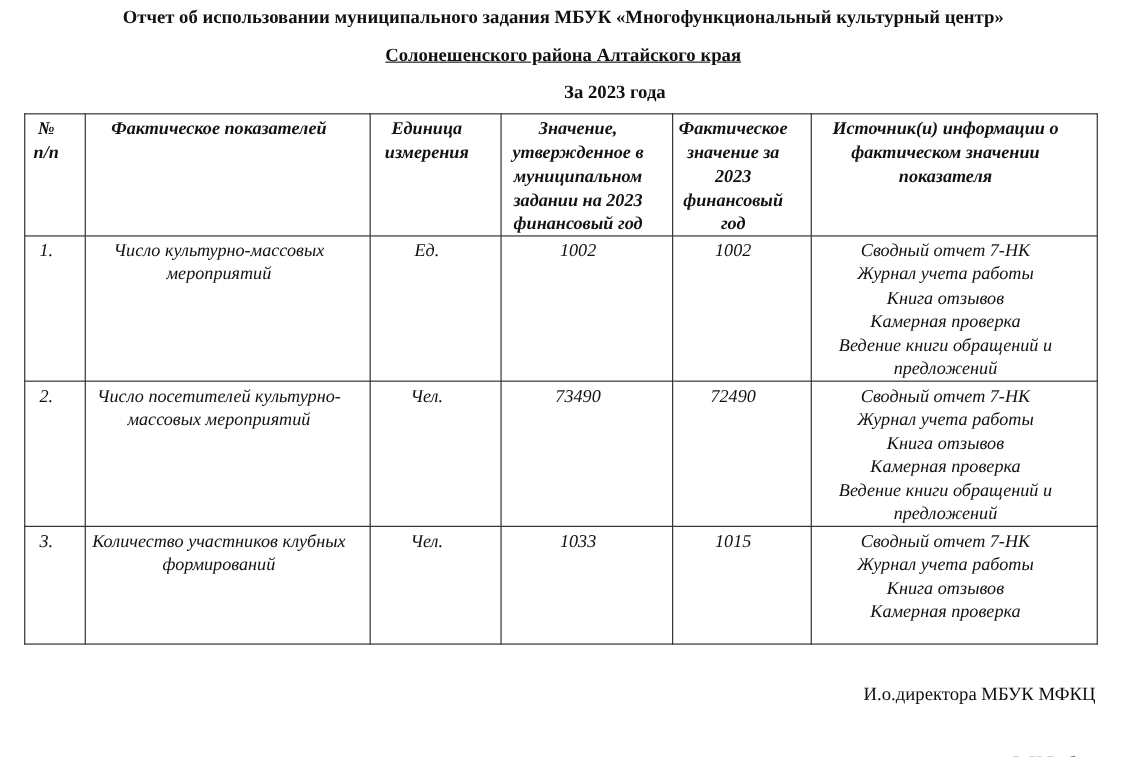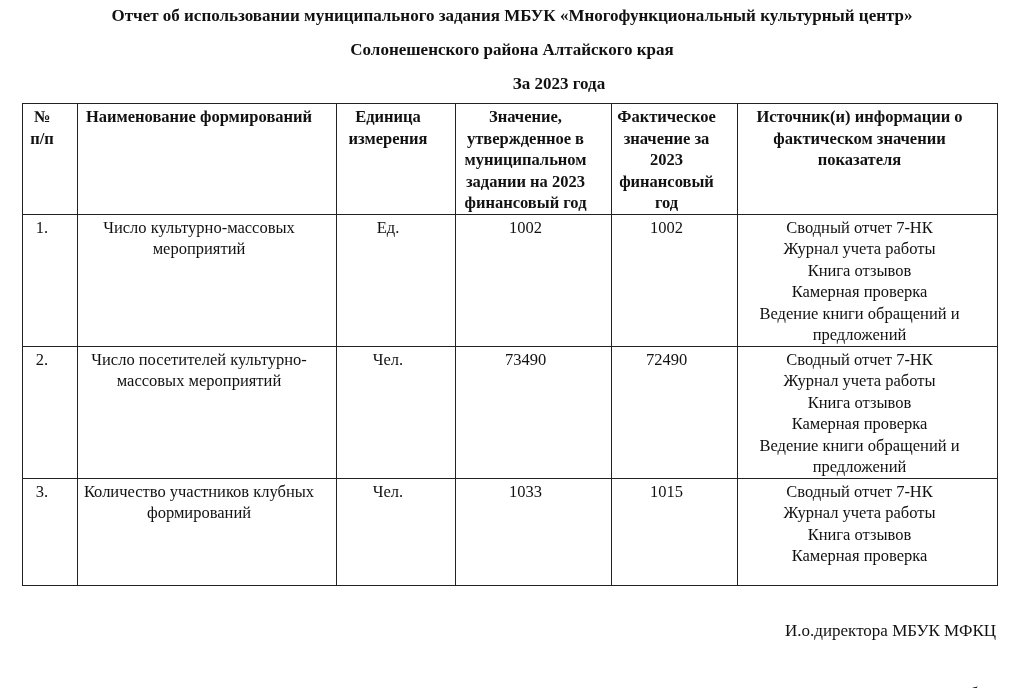--- a/index.html
+++ b/index.html
@@ -1,26 +1,26 @@
 <!DOCTYPE html>
 <html><head>
 <meta charset="utf-8">
 <style>
   html, body { margin: 0; padding: 0; background: #ffffff; }
   body { width: 1024px; height: 688px; position: relative; overflow: hidden;
          font-family: "Liberation Serif", "DejaVu Serif", serif; color: #111; }
   .title { position: absolute; left: 0; width: 1024px; text-align: center;
            font-weight: bold; font-size: 17px; line-height: 20px; }
   #t1 { top: 6px; }
-  #t2 { top: 40px; }
+  #t2 { top: 40px; text-decoration: underline; }
   #t3 { top: 74px; margin-left: 47px; }
   table.report { position: absolute; left: 22px; top: 103px; width: 975px;
                  border-collapse: collapse; table-layout: fixed; font-size: 16.5px; }
   table.report th, table.report td { border: 1.5px solid #222; vertical-align: top;
-                 padding: 2px 20px 0 4px; line-height: 21.5px; }
+                 padding: 2px 20px 0 4px; line-height: 21.5px; font-style: italic; }
   table.report th { font-weight: bold; text-align: center; height: 104px; padding-top: 2px; }
   table.report td.c { text-align: center; }
   table.report td.l { text-align: center; }
   tr.r1 td, tr.r2 td { height: 106px; }
   tr.r3 td { height: 104px; }
   .src-line { display: block; }
   .sign { position: absolute; right: 28px; font-size: 17px; text-align: right; }
   #sign1 { top: 621px; }
   #sign2 { top: 684px; font-style: italic; }
   .underline { display: inline-block; width: 130px; border-bottom: 1.5px solid #111;
@@ -38,21 +38,21 @@
     <col style="width:55px">
     <col style="width:259px">
     <col style="width:119px">
     <col style="width:156px">
     <col style="width:126px">
     <col style="width:260px">
   </colgroup>
   <thead>
     <tr>
       <th>№ п/п</th>
-      <th>Наименование формирований</th>
+      <th>Фактическое показателей</th>
       <th>Единица измерения</th>
       <th>Значение, утвержденное в муниципальном задании на 2023 финансовый год</th>
       <th>Фактическое значение за 2023 финансовый год</th>
       <th>Источник(и) информации о фактическом значении показателя</th>
     </tr>
   </thead>
   <tbody>
     <tr class="r1">
       <td class="c">1.</td>
       <td class="c">Число культурно-массовых мероприятий</td>

